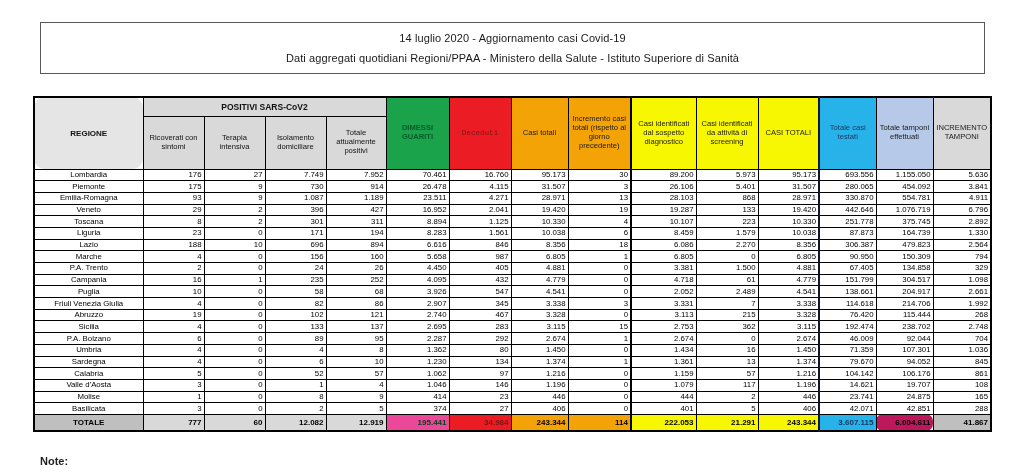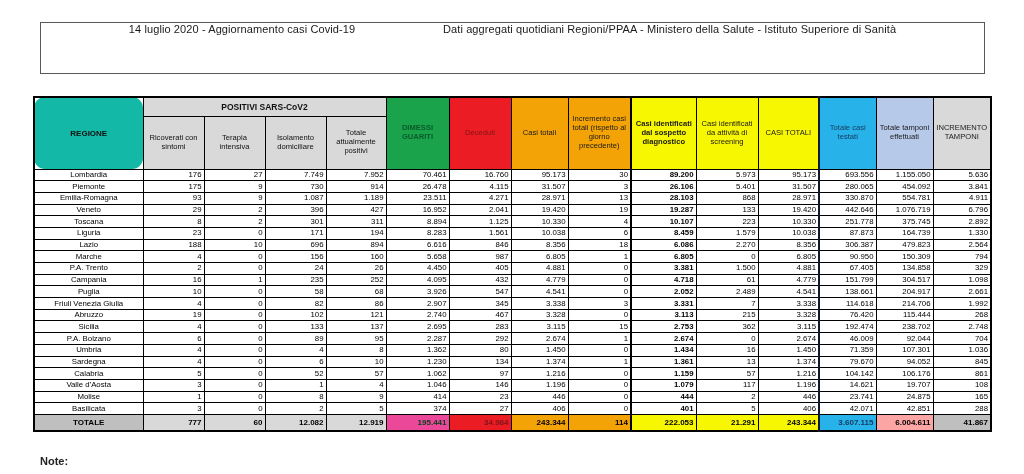--- a/index.html
+++ b/index.html
@@ -3,71 +3,71 @@
 <meta charset="utf-8">
 <style>
   html,body { margin:0; padding:0; background:#fff; }
   .page {
     position:relative; width:1024px; height:474px; background:#ffffff;
     font-family:"Liberation Sans", sans-serif; color:#111; overflow:hidden;
   }
   .title-box {
     position:absolute; left:40px; top:22px; width:943px; height:50px;
     border:1px solid #595959; background:#fff;
-    display:flex; flex-direction:row; justify-content:space-evenly;
+    display:flex; flex-direction:column; justify-content:space-evenly;
   }
   .title-line { text-align:center; font-size:11px; color:#1a1a1a; letter-spacing:0.1px; }
 
   table.covid {
     position:absolute; left:33px; top:96px; width:957px;
     border-collapse:collapse; table-layout:fixed;
     border:2px solid #000;
   }
   .covid th, .covid td {
     border:1px solid #000; padding:0 2px; overflow:hidden; box-sizing:border-box;
   }
   .covid thead th {
     font-size:7.6px; font-weight:400; line-height:1.18; text-align:center; vertical-align:middle;
   }
-  .h-region  { background:#14b8a6; font-weight:700 !important; font-size:8px !important;border-radius:11px; }
+  .h-region  { background:#e5e5e5; font-weight:700 !important; font-size:8px !important;border-radius:11px; }
   .h-group   { background:#D9D9D9; font-weight:700 !important; font-size:8.5px !important; height:19px; }
   .h-sub     { background:#D9D9D9; height:53px; }
   .h-dimessi { background:#1AA34A; color:#0A5A2B; font-weight:700 !important; }
-  .h-deceduti{ background:#EC1C24; color:#7E1416; }
+  .h-deceduti{ background:#EC1C24; color:#7E1416;font-family:Liberation Mono, monospace; }
   .h-orange  { background:#F4A306; color:#1a1a1a; }
   .h-yellow  { background:#F8F702; color:#1a1a1a; }
   .h-cyan    { background:#27B3E9; color:#17375E; }
   .h-peri    { background:#B7C9E9; color:#1a1a1a; }
   .h-gray    { background:#D9D9D9; color:#1a1a1a; }
 
   .covid tbody td {
     font-size:7.8px; height:11.7px; text-align:right; white-space:nowrap;
     background:#fff; color:#000; line-height:1;
   }
   .covid tbody td.region { text-align:center; }
 
   
-  .covid .c10 { border-left:2px solid #000;font-weight:bold; }
+  .covid .c10 { border-left:2px solid #000; }
   .covid .c13 { border-left:2px solid #0f172a; }
 
   .covid tr.total td { font-weight:700; font-size:8px; height:17px; }
   .covid tr.total td:nth-child(1)  { background:#BFBFBF; text-align:center; }
   .covid tr.total td:nth-child(2),
   .covid tr.total td:nth-child(3),
   .covid tr.total td:nth-child(4),
   .covid tr.total td:nth-child(5)  { background:#D9D9D9; }
   .covid tr.total td:nth-child(6)  { background:#ec4899; color:#07401e; }
   .covid tr.total td:nth-child(7)  { background:#EC1C24; color:#7E1416; }
   .covid tr.total td:nth-child(8),
   .covid tr.total td:nth-child(9)  { background:#F4A306; }
   .covid tr.total td:nth-child(10),
   .covid tr.total td:nth-child(11),
   .covid tr.total td:nth-child(12) { background:#F8F702; }
   .covid tr.total td:nth-child(13) { background:#27B3E9; color:#17375E; }
-  .covid tr.total td:nth-child(14) { background:#fca5a5; }
+  .covid tr.total td:nth-child(14) { background:#be185d;border-radius:7px; }
   .covid tr.total td:nth-child(15) { background:#BFBFBF; }
 
   .note { position:absolute; left:40px; top:455px; font-size:11px; font-weight:600; color:#222; }
 </style>
 </head>
 <body>
 
 <div class="page">
 
   <div class="title-box">

